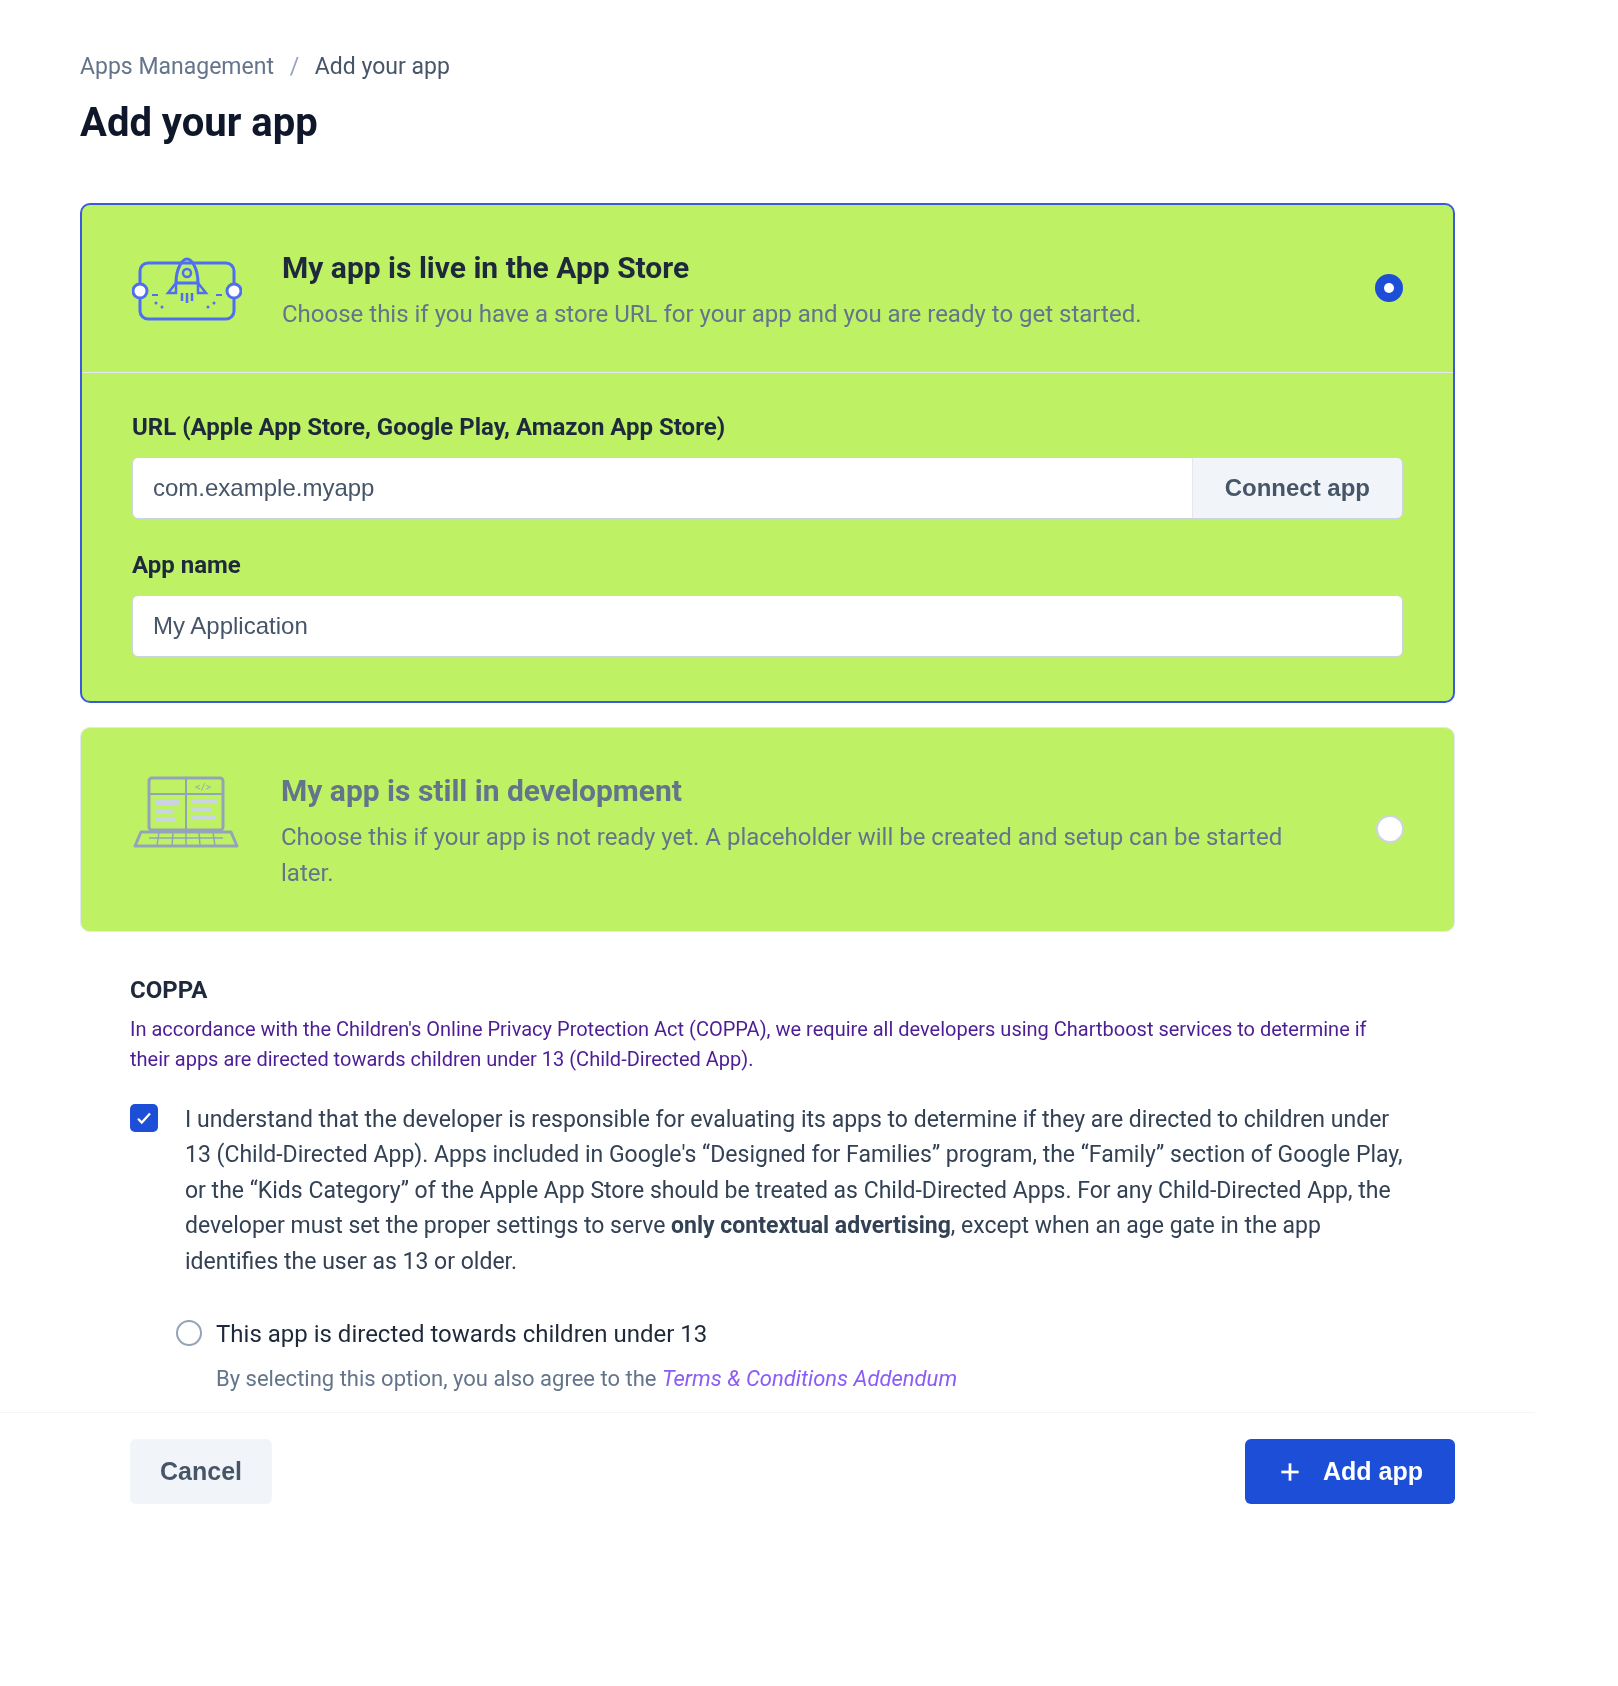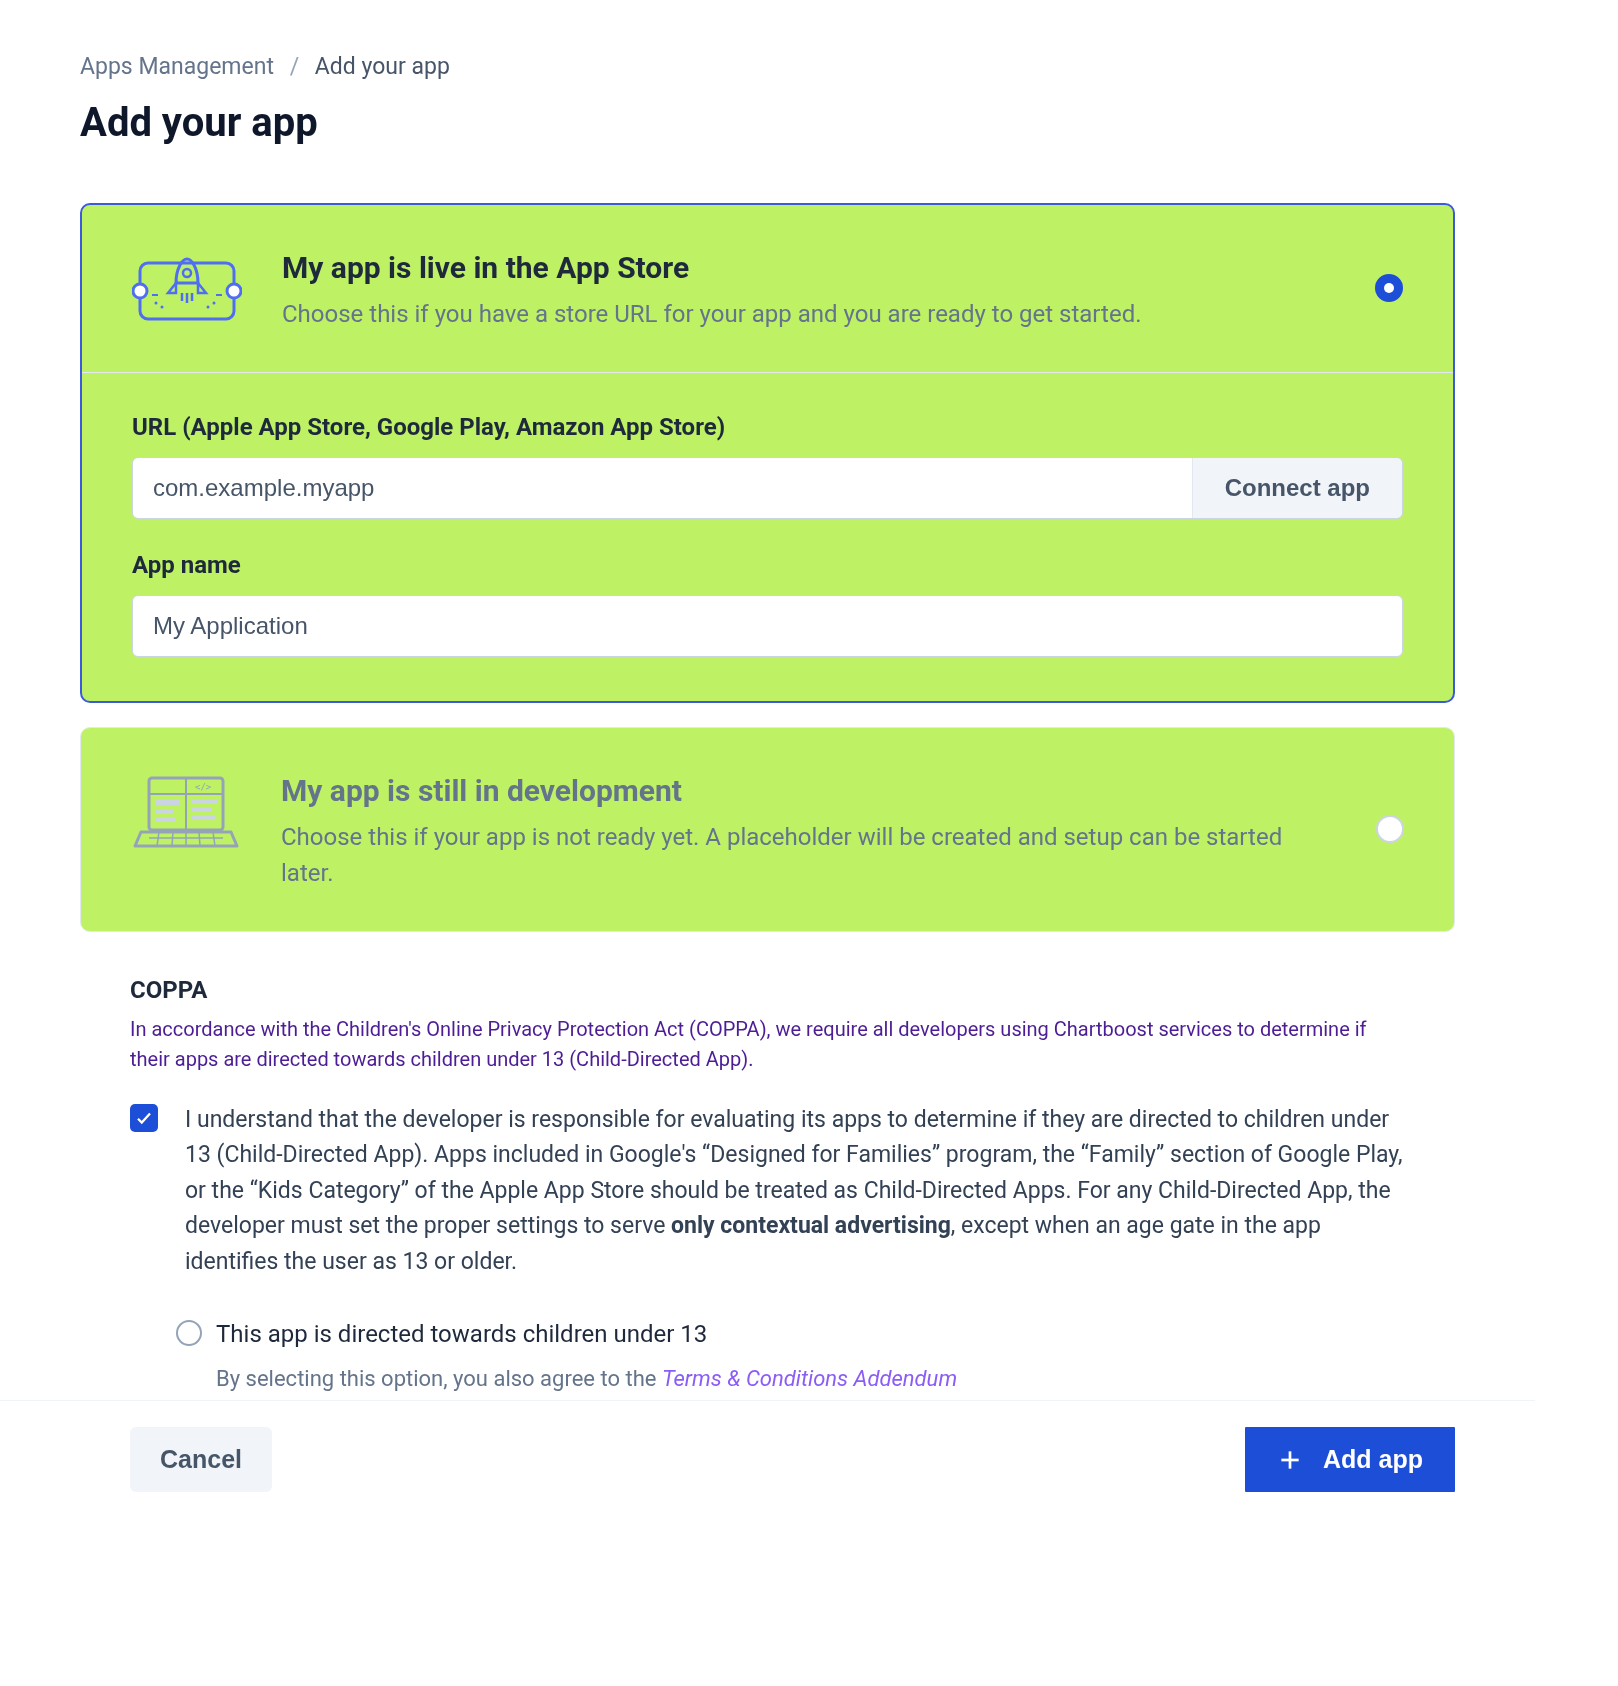--- a/index.html
+++ b/index.html
@@ -214,21 +214,21 @@
 .radio-label b { font-weight: 700; }
 .radio-sub {
   font-size: 22px;
   color: #64748b;
   margin-left: 40px;
   margin-bottom: 18px;
 }
 .radio-sub a { color: #8b5cf6; text-decoration: none; font-style: italic; }
 .footer-bar {
   position: absolute;
-  bottom: 12px;
+  bottom: 0;
   left: 0;
   right: 0;
   background: #fff;
   border-top: 1px solid #f1f5f9;
   padding: 26px 80px 36px 130px;
   display: flex;
   justify-content: space-between;
   align-items: center;
 }
 .cancel-btn {
@@ -237,21 +237,21 @@
   border-radius: 6px;
   padding: 18px 30px;
   font-size: 25px;
   font-weight: 600;
   color: #475569;
   cursor: pointer;
 }
 .add-btn {
   background: #1d4ed8;
   border: none;
-  border-radius: 1px;
+  border-radius: 6px;
   padding: 18px 32px;
   font-size: 25px;
   font-weight: 600;
   color: #fff;
   cursor: pointer;
   display: flex;
   align-items: center;
   gap: 20px;
 }
 .add-btn svg { width: 26px; height: 26px; stroke: #fff; stroke-width: 2.5; }

